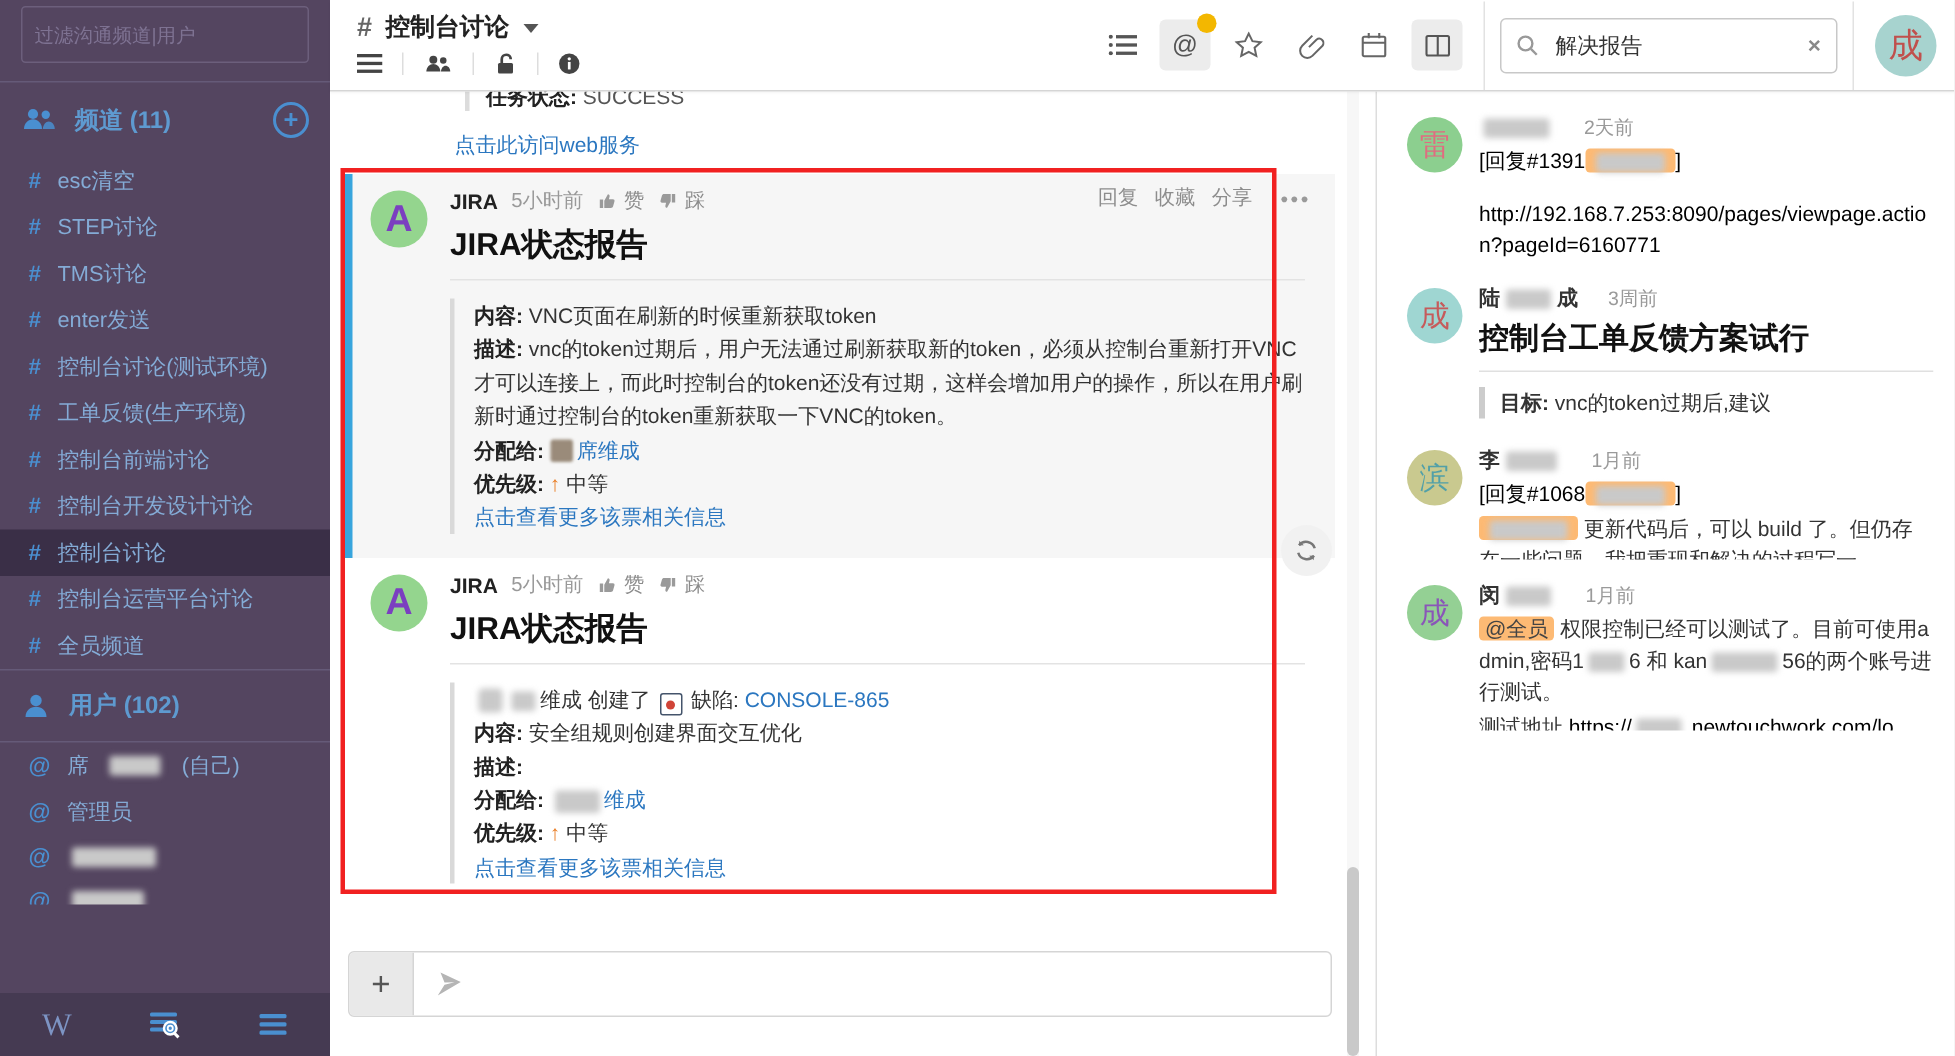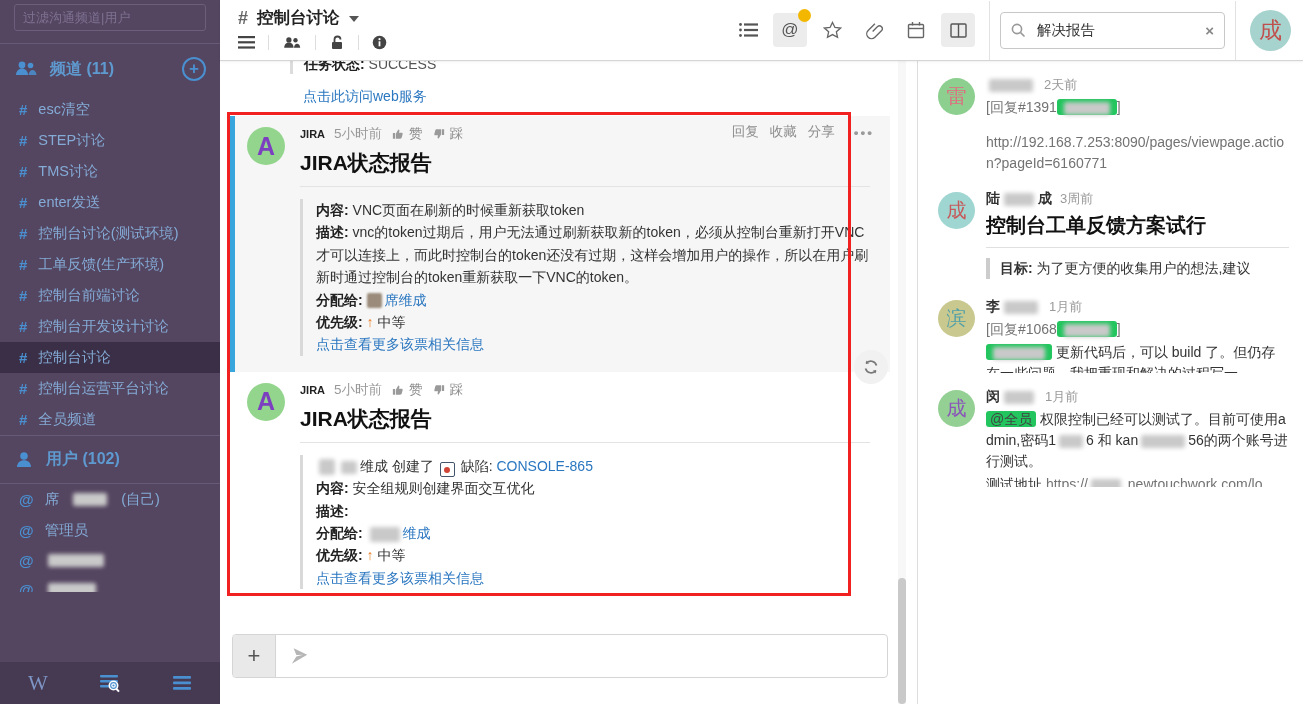--- a/index.html
+++ b/index.html
@@ -6,21 +6,21 @@
   .app{position:relative;width:1303px;height:704px;background:#fff;overflow:hidden;
        font-family:"Liberation Sans","DejaVu Sans",sans-serif;color:#333;}
   svg{display:block}
 
   
   .sidebar{position:absolute;left:0;top:0;width:220px;height:704px;background:#544560;}
   .side-logo{display:flex;align-items:center;gap:7px;padding:12px 10px 6px 14px;}
   .logo-text{font-size:25px;font-weight:bold;color:#4a90d9;letter-spacing:1px;}
   .side-filter{margin:4px 14px 12px;}
   .side-filter input{width:100%;box-sizing:border-box;background:transparent;border:1px solid #6c5f7c;
-       border-radius:3px;height:27px;color:#cbd3ea;padding:0 8px;font-size:13px;outline:none;}
+       border-radius:3px;height:38px;color:#cbd3ea;padding:0 8px;font-size:13px;outline:none;}
   .side-filter input::placeholder{color:#7e7292;}
   .side-div{border-top:1px solid #655a78;}
   .section-head{display:flex;align-items:center;padding:13px 14px;color:#5e9ad0;font-weight:bold;font-size:16px;gap:12px;}
   .plus-circle{margin-left:auto;width:24px;height:24px;border:2px solid #4a8fd0;border-radius:50%;
        color:#4a8fd0;display:flex;align-items:center;justify-content:center;font-size:17px;font-weight:bold;box-sizing:border-box;}
   .ch-item{display:flex;align-items:center;gap:11px;padding:6px 8px 6px 19px;font-size:14.5px;color:#84abd6;cursor:pointer;white-space:nowrap;}
   .ch-item.active{background:#3a2f47;}
   .ch-hash{color:#4a8fd0;font-weight:bold;font-size:15px;}
   .user-list{padding-bottom:4px;max-height:104px;overflow:hidden;}
   .at-sign{color:#4a8fd0;font-weight:bold;font-size:15px;}
@@ -47,30 +47,30 @@
   .search-box{display:flex;align-items:center;border:1px solid #c8c8c8;border-radius:4px;height:37px;width:225px;padding:0 10px;gap:9px;box-sizing:border-box;}
   .search-box input{border:none;outline:none;flex:1;font-size:14.5px;color:#333;min-width:0;background:transparent;}
   .clear-x{color:#888;font-weight:bold;font-size:15px;cursor:pointer;}
   .top-avatar{width:41px;height:41px;border-radius:50%;background:#a7d3cf;color:#c0504d;
        display:flex;align-items:center;justify-content:center;font-size:23px;margin:0 12px 0 4px;}
 
   
   .chat{position:absolute;left:220px;top:60px;width:696px;bottom:0;background:#fff;}
   .messages{position:absolute;left:10px;right:26px;top:0;}
   .partial{margin-top:-6px;font-size:14px;color:#555;}
-  .p-attach{border-left:3px solid #dcdcdc;padding-left:11px;margin-left:60px;line-height:20px;}
+  .p-attach{border-left:3px solid #dcdcdc;padding-left:11px;margin-left:80px;line-height:20px;}
   .p-link{margin:14px 0 10px 73px;}
   .lnk{color:#2b77c0;cursor:pointer;text-decoration:none;}
   .msg{position:relative;padding:9px 20px 16px 70px;}
   .msg-hl{background:#f6f6f6;border-left:5px solid #38a5dd;padding-left:65px;}
   .msg-avatar{position:absolute;left:17px;top:11px;width:38px;height:38px;border-radius:50%;
        background:#94d58e;color:#7b3fc0;font-size:25px;font-weight:bold;display:flex;align-items:center;justify-content:center;}
   .msg-hl .msg-avatar{left:12px;}
   .msg-meta{font-size:13.5px;color:#999;display:flex;align-items:center;gap:9px;}
-  .msg-author{color:#222;font-weight:bold;font-size:11px;}
+  .msg-author{color:#222;font-weight:bold;font-size:14px;}
   .meta-act{color:#8b8b8b;display:flex;align-items:center;gap:4px;}
   .msg-title{font-size:21px;font-weight:bold;color:#111;margin:6px 0 0;}
   .title-hr{border-bottom:1px solid #e3e3e3;margin:9px 0 12px;}
   .attach{border-left:3px solid #d9d9d9;padding-left:13px;font-size:14px;color:#333;line-height:1.6;}
   .lbl{font-weight:bold;color:#222;}
   .arrow-up{color:#ea7d24;font-weight:bold;}
   .more{margin-top:0;}
   .actions{position:absolute;top:7px;right:16px;display:flex;gap:11px;color:#8d8d8d;font-size:13.5px;align-items:center;}
   .dots{margin-left:8px;color:#9a9a9a;letter-spacing:2px;font-weight:bold;}
   .type-icon{display:inline-flex;width:13px;height:13px;border:1px solid #44546b;border-radius:2px;background:#fff;
@@ -92,27 +92,27 @@
 
   
   .red-rect{position:absolute;left:227px;top:112px;width:618px;height:478px;border:3px solid #f12121;z-index:60;pointer-events:none;}
 
   
   .rp{position:absolute;left:917px;top:60px;right:0;bottom:0;border-left:1px solid #ddd;background:#fff;overflow:hidden;}
   .rp-list{padding:16px 14px 0 20px;height:440px;overflow:hidden;}
   .rp-msg{position:relative;padding-left:48px;margin-bottom:15px;}
   .rp-avatar{position:absolute;left:0;top:2px;width:37px;height:37px;border-radius:50%;font-size:20px;
        display:flex;align-items:center;justify-content:center;}
-  .rp-nameline{display:flex;align-items:center;gap:8px;margin-bottom:1px;}
+  .rp-nameline{display:flex;align-items:center;gap:20px;margin-bottom:1px;}
   .rp-name{font-weight:bold;color:#333;font-size:14px;display:inline-flex;align-items:center;gap:1px;}
   .rp-time{color:#9a9a9a;font-size:13px;}
   .rp-lines{overflow:hidden;}
   .rp-line{font-size:14px;color:#333;line-height:21px;margin:2px 0;word-break:break-all;}
-  .rp-link{color:#737373;cursor:pointer;}
-  .rp-mention{background:#22c55e;border-radius:3px;padding:0 4px;color:#444;}
+  .rp-link{color:#000000;cursor:pointer;}
+  .rp-mention{background:#fdba74;border-radius:3px;padding:0 4px;color:#444;}
   .rp-heading{font-size:20px;font-weight:bold;color:#111;margin:3px 0 0;}
   .rp-hr{border-bottom:1px solid #e0e0e0;margin:8px 0 10px;}
   .rp-quote{border-left:4px solid #ccc;padding-left:10px;margin:4px 0;font-size:14px;color:#333;line-height:21px;}
   .rp-msg.m0 .rp-lines{max-height:80px;}
   .rp-msg.m2 .rp-lines{max-height:56px;}
   .rp-msg.m3 .rp-lines{max-height:80px;}
   .rp-gap{height:10px;}
 
   
   .blur{display:inline-block;height:13px;background:#c9c9c9;border-radius:2px;filter:blur(2px);
@@ -470,21 +470,21 @@
               <span class="rp-name">
                 <span class="rp-text">陆</span>
                 <span class="blur" style="width: 30px;"></span>
                 <span class="rp-text">成</span>
               </span>
               <span class="rp-time">3周前</span>
             </div>
             <div class="rp-lines">
               <div class="rp-heading">控制台工单反馈方案试行</div>
               <div class="rp-hr"></div>
-              <div class="rp-quote"><b>目标:</b><span class="rp-text"> 为了更方便的收集用户的想法,建议</span></div>
+              <div class="rp-quote"><b>目标:</b><span class="rp-text"> vnc的token过期后,建议</span></div>
             </div>
           </div>
         </div>
         <div class="rp-msg m2">
           <div class="rp-avatar" style="background: rgb(201, 201, 143); color: rgb(82, 160, 168);">滨</div>
           <div>
             <div class="rp-nameline">
               <span class="rp-name">
                 <span class="rp-text">李</span>
                 <span class="blur" style="width: 34px;"></span>

